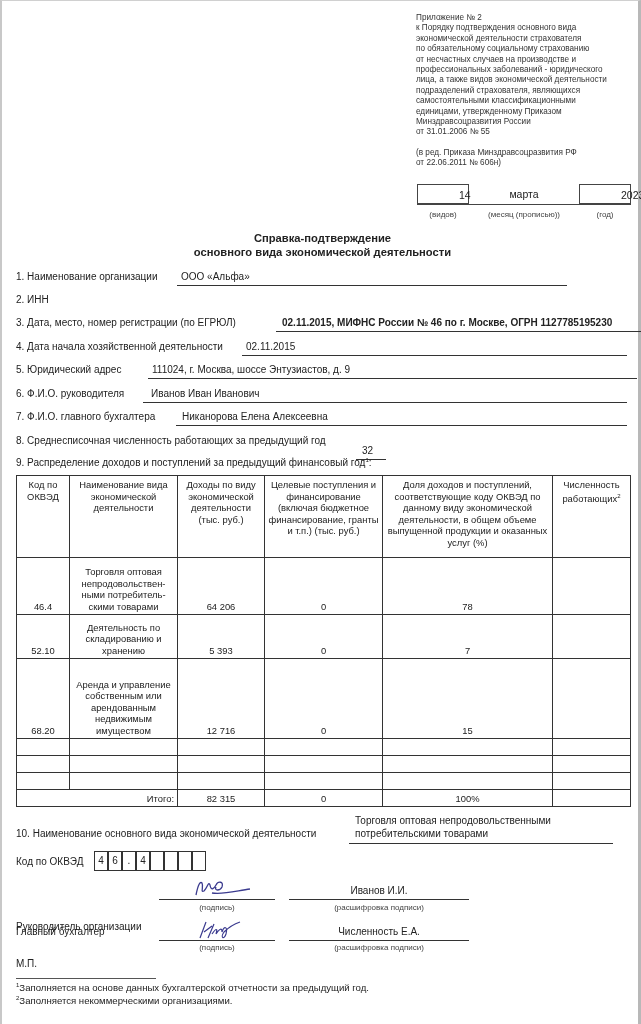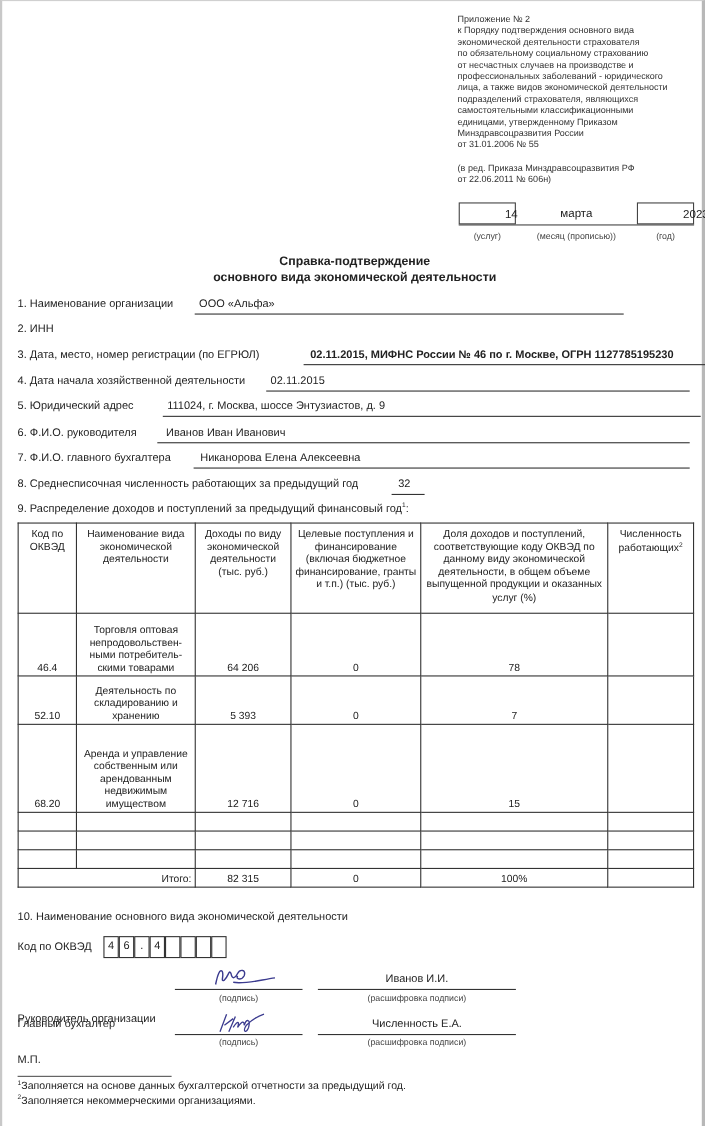--- a/index.html
+++ b/index.html
@@ -51,21 +51,21 @@
     <div style="height:10px"></div>
     <div>(в ред. Приказа Минздравсоцразвития РФ</div>
     <div>от 22.06.2011 № 606н)</div>
   </div>
 
   <div class="abs" style="left:415px; top:183px; width:214px; height:42px;">
     <div class="abs" style="left:0; top:0; width:214px; height:20px; border-bottom:1px solid #444;"></div>
     <div class="abs date-box" style="left:0; top:0; width:52px;">14</div>
     <div class="abs" style="left:52px; top:0; width:110px; text-align:center; font-size:10.5px; line-height:20px;">марта</div>
     <div class="abs date-box" style="left:162px; top:0; width:52px;">2023</div>
-    <div class="abs date-cap" style="left:0; top:26px; width:52px;">(услуг)</div>
+    <div class="abs date-cap" style="left:0; top:26px; width:52px;">(видов)</div>
     <div class="abs date-cap" style="left:52px; top:26px; width:110px;">(месяц (прописью))</div>
     <div class="abs date-cap" style="left:162px; top:26px; width:52px;">(год)</div>
   </div>
 
   <div class="abs title" style="top:230px;">
     <div>Справка-подтверждение</div>
     <div>основного вида экономической деятельности</div>
   </div>
 
   <div class="abs field-row" style="top:270px; width:614px; height:16px;">
@@ -90,21 +90,21 @@
   <div class="abs field-row" style="top:387px; width:614px; height:16px;">
     <span class="field-label">6. Ф.И.О. руководителя</span>
     <span class="field-value" style="left:127px; width:484px; padding-left:8px;">Иванов Иван Иванович</span>
   </div>
   <div class="abs field-row" style="top:410px; width:614px; height:16px;">
     <span class="field-label">7. Ф.И.О. главного бухгалтера</span>
     <span class="field-value" style="left:160px; width:451px; padding-left:6px;">Никанорова Елена Алексеевна</span>
   </div>
   <div class="abs field-row" style="top:434px; width:614px; height:16px;">
     <span class="field-label">8. Среднесписочная численность работающих за предыдущий год</span>
-    <span class="field-value" style="left:340px; width:30px; padding-left:6px;">32</span>
+    <span class="field-value" style="left:340px; width:30px; padding-left:6px;margin-top:10px;">32</span>
   </div>
   <div class="abs field-row" style="top:456px;">
     <span>9. Распределение доходов и поступлений за предыдущий финансовый год</span><span class="sup">1</span><span>:</span>
   </div>
 
   <table class="main">
     <colgroup>
       <col style="width:53px">
         <col style="width:108px">
         <col style="width:87px">
@@ -173,20 +173,24 @@
       <td colspan="2" class="left">Итого:</td>
       <td>82 315</td>
       <td>0</td>
       <td>100%</td>
       <td></td>
     </tr>
   </tbody>
     </table>
 
   <div class="abs field-row" style="top:827px;">10. Наименование основного вида экономической деятельности</div>
+  <div class="abs" style="left:347px; top:814px; width:264px; height:29px; border-bottom:1px solid #333; font-size:10px; line-height:12.5px; padding-left:6px; box-sizing:border-box;">
+    <div>Торговля оптовая непродовольственными</div>
+    <div>потребительскими товарами</div>
+  </div>
 
   <div class="abs field-row" style="top:855px;">Код по ОКВЭД</div>
   <div class="okved-box" style="left:92px;">4</div>
   <div class="okved-box" style="left:106px;">6</div>
   <div class="okved-box" style="left:120px;">.</div>
   <div class="okved-box" style="left:134px;">4</div>
   <div class="okved-box" style="left:148px;"></div>
   <div class="okved-box" style="left:162px;"></div>
   <div class="okved-box" style="left:176px;"></div>
   <div class="okved-box" style="left:190px;"></div>

